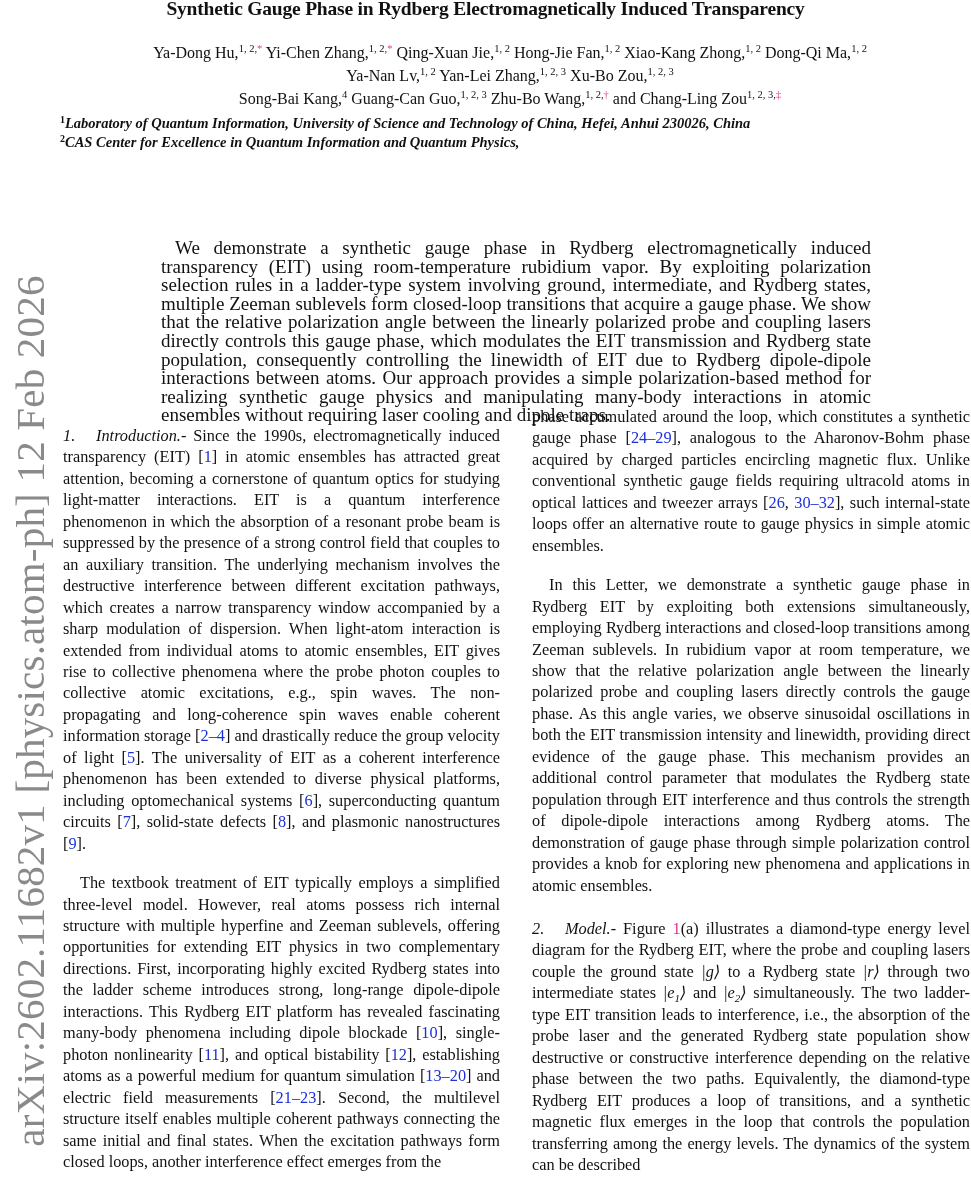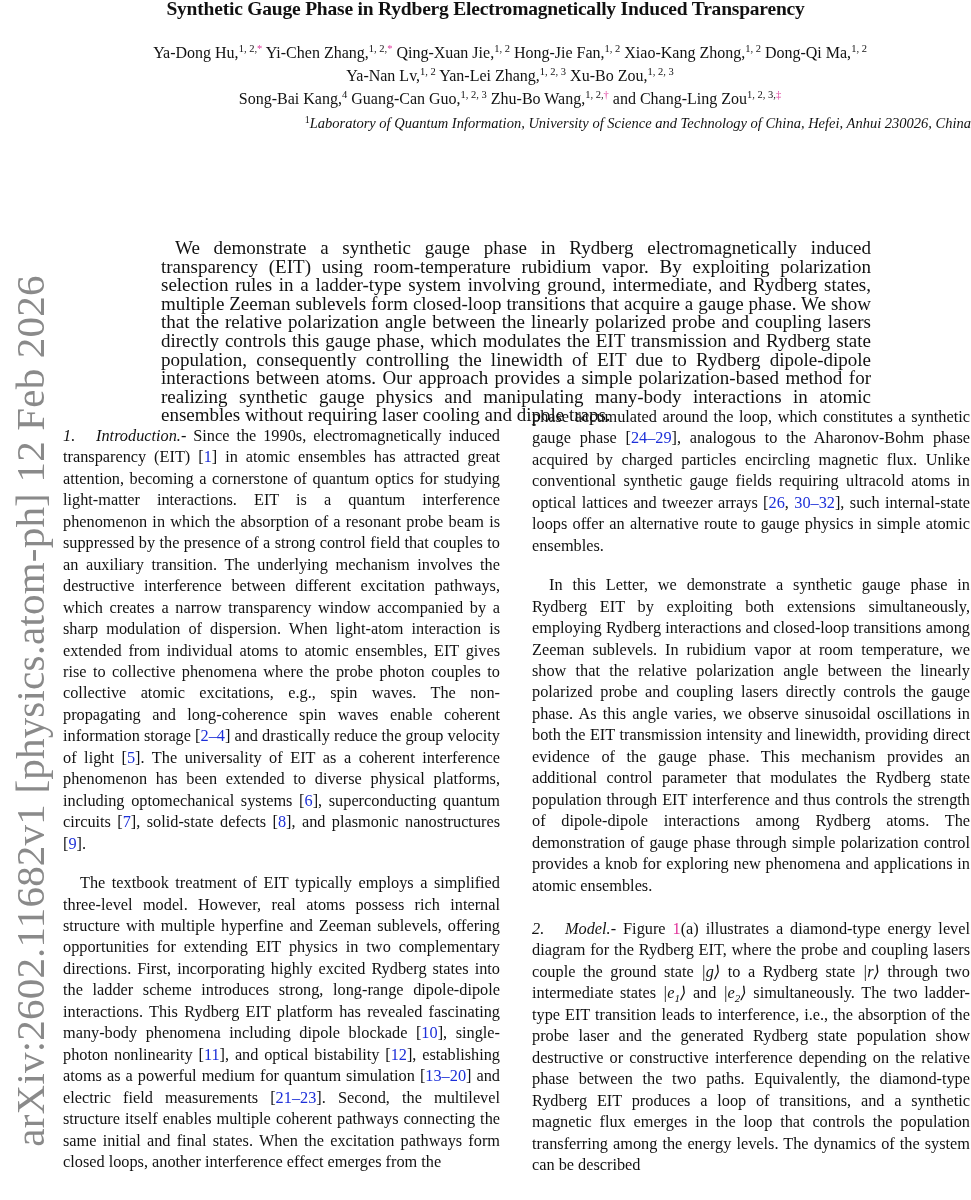--- a/index.html
+++ b/index.html
@@ -19,22 +19,22 @@
     position: absolute; top: -2px; left: 0; width: 971px; text-align: center;
     font-weight: bold; font-size: 19.5px; letter-spacing: -0.2px;
   }
   .authors {
     position: absolute; top: 41px; left: 150px; width: 720px; text-align: center;
     font-size: 16px; line-height: 23px;
   }
   .authors sup { font-size: 10.5px; line-height: 0; vertical-align: 6px; }
   .authors .mark { color: #e0359a; }
   .affils {
-    position: absolute; top: 114px; left: 60px; width: 911px; text-align: right;
-    font-size: 14.5px; line-height: 19px;
+    position: absolute; top: 114px; left: 60px; width: 911px; text-align: left;
+    font-size: 14.5px; line-height: 19px; font-weight: bold;
   }
   .affils .aff { font-style: italic; display: block; }
   .affils sup { font-size: 10px; line-height: 0; vertical-align: 5px; font-style: normal; }
   .dated { display: block; font-style: normal; }
   .abstract {
     position: absolute; top: 239px; left: 161px; width: 710px;
     font-size: 19px; line-height: 18.6px; text-align: justify; text-indent: 14px;
   }
   .col {
     position: absolute; top: 425px; width: 437px;
@@ -73,20 +73,21 @@
   <span><span>Yan-Lei Zhang,</span><sup>1, 2, 3</sup></span>
   <span><span>Xu-Bo Zou,</span><sup>1, 2, 3</sup></span><br>
   <span><span>Song-Bai Kang,</span><sup>4</sup></span>
   <span><span>Guang-Can Guo,</span><sup>1, 2, 3</sup></span>
   <span><span>Zhu-Bo Wang,</span><sup><span>1, 2,</span><span class="mark">†</span></sup></span>
   <span><span>and Chang-Ling Zou</span><sup><span>1, 2, 3,</span><span class="mark">‡</span></sup></span>
 </div>
 
 <div class="affils">
   <span class="aff"><sup>1</sup><span>Laboratory of Quantum Information, University of Science and Technology of China, Hefei, Anhui 230026, China</span></span>
+  <span class="aff"><sup>2</sup><span>CAS Center for Excellence in Quantum Information and Quantum Physics,</span></span>
 </div>
 
 <div class="abstract">We demonstrate a synthetic gauge phase in Rydberg electromagnetically induced transparency (EIT) using room-temperature rubidium vapor. By exploiting polarization selection rules in a ladder-type system involving ground, intermediate, and Rydberg states, multiple Zeeman sublevels form closed-loop transitions that acquire a gauge phase. We show that the relative polarization angle between the linearly polarized probe and coupling lasers directly controls this gauge phase, which modulates the EIT transmission and Rydberg state population, consequently controlling the linewidth of EIT due to Rydberg dipole-dipole interactions between atoms. Our approach provides a simple polarization-based method for realizing synthetic gauge physics and manipulating many-body interactions in atomic ensembles without requiring laser cooling and dipole traps.</div>
 
 <div class="col left">
   <p><span class="sec-num">1.</span>&nbsp;&nbsp;&nbsp;<span class="sec-title">Introduction.</span><span>- Since the 1990s, electromagnetically induced transparency (EIT) [</span><a class="cite">1</a><span>] in atomic ensembles has attracted great attention, becoming a cornerstone of quantum optics for studying light-matter interactions.  EIT is a quantum interference phenomenon in which the absorption of a resonant probe beam is suppressed by the presence of a strong control field that couples to an auxiliary transition.  The underlying mechanism involves the destructive interference between different excitation pathways, which creates a narrow transparency window accompanied by a sharp modulation of dispersion. When light-atom interaction is extended from individual atoms to atomic ensembles, EIT gives rise to collective phenomena where the probe photon couples to collective atomic excitations, e.g., spin waves.  The non-propagating and long-coherence spin waves enable coherent information storage [</span><a class="cite">2–4</a><span>] and drastically reduce the group velocity of light [</span><a class="cite">5</a><span>].  The universality of EIT as a coherent interference phenomenon has been extended to diverse physical platforms, including optomechanical systems [</span><a class="cite">6</a><span>], superconducting quantum circuits [</span><a class="cite">7</a><span>], solid-state defects [</span><a class="cite">8</a><span>], and plasmonic nanostructures [</span><a class="cite">9</a><span>].</span></p>
   <p class="indent gap"><span>The textbook treatment of EIT typically employs a simplified three-level model.  However, real atoms possess rich internal structure with multiple hyperfine and Zeeman sublevels, offering opportunities for extending EIT physics in two complementary directions. First, incorporating highly excited Rydberg states into the ladder scheme introduces strong, long-range dipole-dipole interactions. This Rydberg EIT platform has revealed fascinating many-body phenomena including dipole blockade [</span><a class="cite">10</a><span>], single-photon nonlinearity [</span><a class="cite">11</a><span>], and optical bistability [</span><a class="cite">12</a><span>], establishing atoms as a powerful medium for quantum simulation [</span><a class="cite">13–20</a><span>] and electric field measurements [</span><a class="cite">21–23</a><span>].  Second, the multilevel structure itself enables multiple coherent pathways connecting the same initial and final states.  When the excitation pathways form closed loops, another interference effect emerges from the</span></p>
 </div>
 
 <div class="col right">

